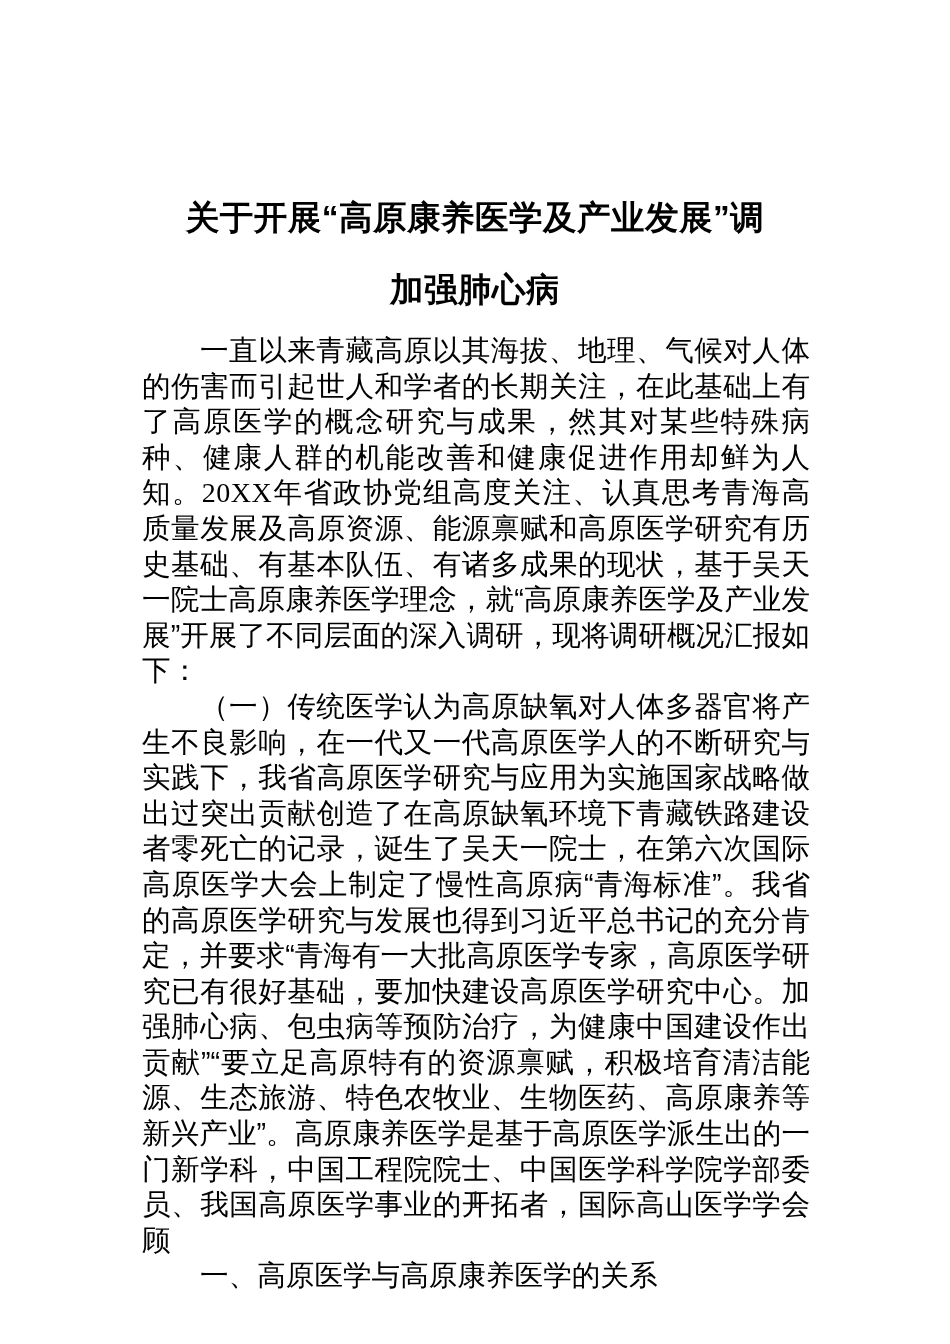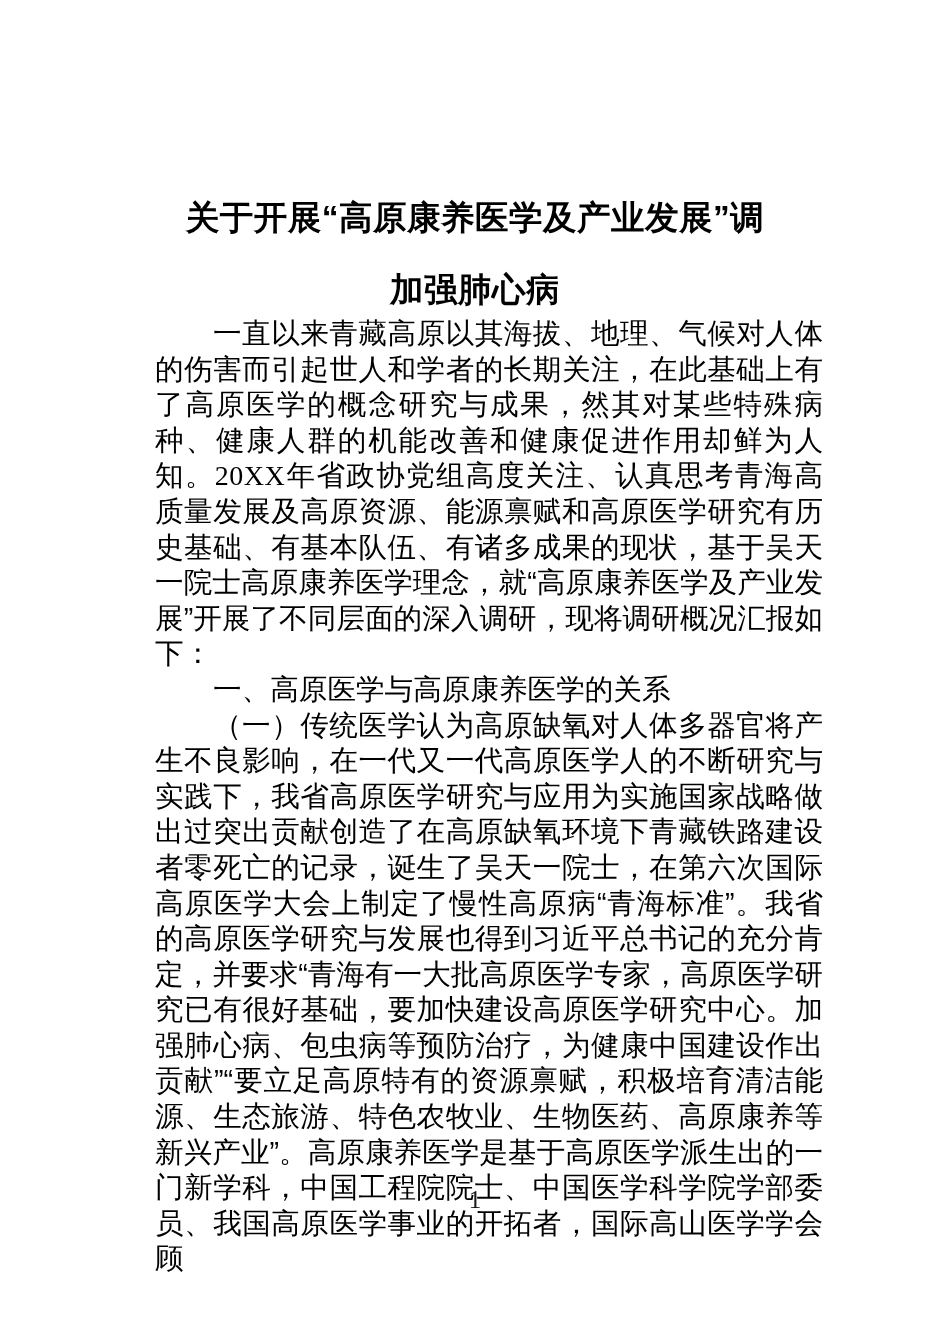--- a/index.html
+++ b/index.html
@@ -38,23 +38,22 @@
     line-height: 72px;
     letter-spacing: 0.5px;
     font-family: "Liberation Sans", "DejaVu Sans", sans-serif;
     white-space: pre-line;
   }
 
   
   .body-block {
     position: absolute;
     left: 142px;
-    top: 316px;
+    top: 333px;
     width: 668px;
-    margin-left: 13px;
   }
 
   .para {
     font-size: 28.6px;
     line-height: 35.6px;
     text-align: justify;
     text-justify: inter-character;
     text-align-last: left;
     margin: 0;
     letter-spacing: 0px;
@@ -87,21 +86,21 @@
 
 <div class="page">
 
   <h1 class="doc-title">关于开展“高原康养医学及产业发展”调
 加强肺心病</h1>
 
   <div class="body-block">
 
     <p class="para indent"><span>一直以来青藏高原以其海拔、地理、气候对人体的伤害而引起世人和学者的长期关注，在此基础上有了高原医学的概念研究与成果，然其对某些特殊病种、健康人群的机能改善和健康促进作用却鲜为人知。</span><span class="latin">20XX</span><span>年省政协党组高度关注、认真思考青海高质量发展及高原资源、能源禀赋和高原医学研究有历史基础、有基本队伍、有诸多成果的现状，基于吴天一院士高原康养医学理念，就“高原康养医学及产业发展”开展了不同层面的深入调研，现将调研概况汇报如下：</span></p>
 
+    <p class="para indent">（一）传统医学认为高原缺氧对人体多器官将产生不良影响，在一代又一代高原医学人的不断研究与实践下，我省高原医学研究与应用为实施国家战略做出过突出贡献创造了在高原缺氧环境下青藏铁路建设者零死亡的记录，诞生了吴天一院士，在第六次国际高原医学大会上制定了慢性高原病“青海标准”。我省的高原医学研究与发展也得到习近平总书记的充分肯定，并要求“青海有一大批高原医学专家，高原医学研究已有很好基础，要加快建设高原医学研究中心。加强肺心病、包虫病等预防治疗，为健康中国建设作出贡献”“要立足高原特有的资源禀赋，积极培育清洁能源、生态旅游、特色农牧业、生物医药、高原康养等新兴产业”。高原康养医学是基于高原医学派生出的一门新学科，中国工程院院士、中国医学科学院学部委员、我国高原医学事业的开拓者，国际高山医学学会顾</p>
+
     <p class="para indent">一、高原医学与高原康养医学的关系</p>
-
-    <p class="para indent">（一）传统医学认为高原缺氧对人体多器官将产生不良影响，在一代又一代高原医学人的不断研究与实践下，我省高原医学研究与应用为实施国家战略做出过突出贡献创造了在高原缺氧环境下青藏铁路建设者零死亡的记录，诞生了吴天一院士，在第六次国际高原医学大会上制定了慢性高原病“青海标准”。我省的高原医学研究与发展也得到习近平总书记的充分肯定，并要求“青海有一大批高原医学专家，高原医学研究已有很好基础，要加快建设高原医学研究中心。加强肺心病、包虫病等预防治疗，为健康中国建设作出贡献”“要立足高原特有的资源禀赋，积极培育清洁能源、生态旅游、特色农牧业、生物医药、高原康养等新兴产业”。高原康养医学是基于高原医学派生出的一门新学科，中国工程院院士、中国医学科学院学部委员、我国高原医学事业的开拓者，国际高山医学学会顾</p>
 
   </div>
 
   <div class="page-number">1</div>
 
 </div>
 
 </body></html>

